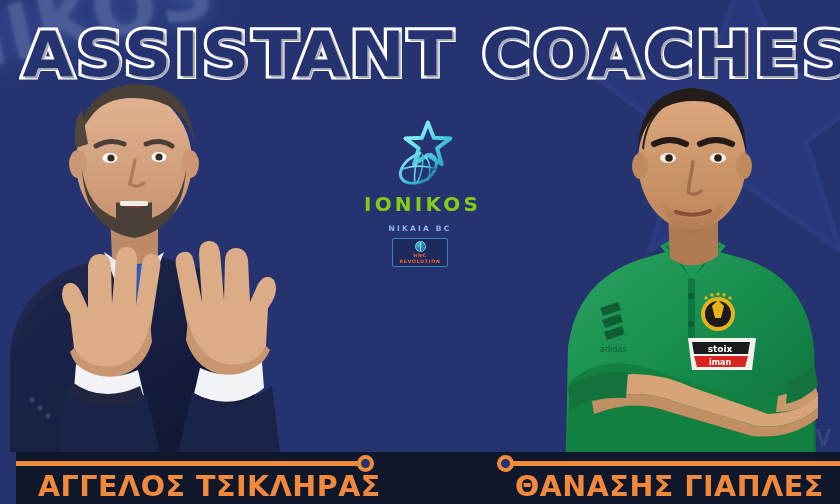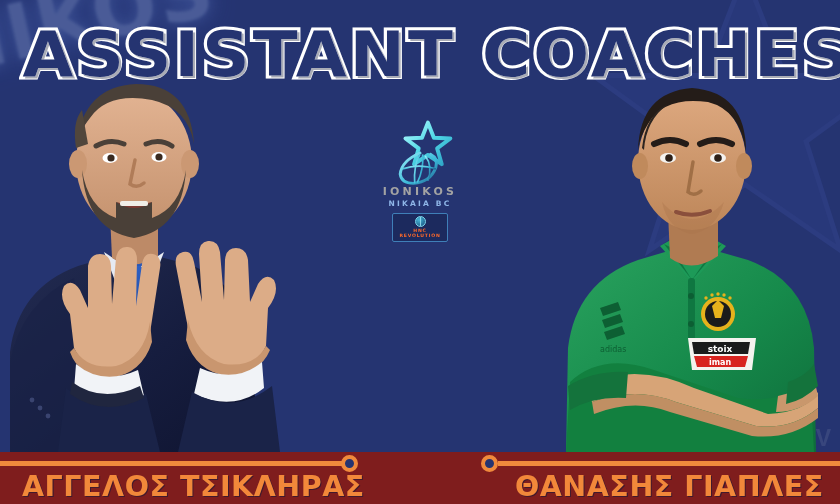--- a/index.html
+++ b/index.html
@@ -90,30 +90,30 @@
   .logo {
     position:absolute;
     left:50%; top:120px;
     transform:translateX(-50%);
     width:112px;
     text-align:center;
     z-index:6;
   }
   .logo-mark { width:66px; height:66px; margin:0 auto; display:block; }
   .logo-name {
-    margin-top:0;
-    font-family:"DejaVu Sans", sans-serif;
-    font-size:11px;
+    margin-top:8px;
+    font-family:"DejaVu Sans", sans-serif;
+    font-size:20px;
     font-weight:bold;
     letter-spacing:3.2px;
-    color:#a3a3a3;
+    color:#84cc16;
     line-height:1.05;
   }
   .logo-sub {
-    margin-top:1px;
+    margin-top:9px;
     font-family:"DejaVu Sans", sans-serif;
     font-size:7.5px;
     font-weight:bold;
     letter-spacing:2.2px;
     color:#8fb6e8;
   }
   .logo-badge {
     margin:5px auto 0;
     width:56px;
     border:1px solid #3f7fb8;
@@ -145,23 +145,23 @@
 
   
   .coach { position:absolute; bottom:52px; z-index:4; }
   .coach svg { display:block; }
   .coach-left  { left:-8px;  width:360px; height:400px; }
   .coach-right { right:-2px; width:300px; height:400px; }
 
   
   .bottom-bar {
     position:absolute;
-    left:0; right:0; bottom:0;
+    left:16px; right:0; bottom:0;
     height:52px;
-    background:#7f1d1d;
+    background:#0f172a;
     z-index:7;
   }
   .rule {
     position:absolute;
     top:9px;
     height:5px;
     background:#f08a3c;
     z-index:8;
   }
   .rule-left  { left:0;   width:342px; }

